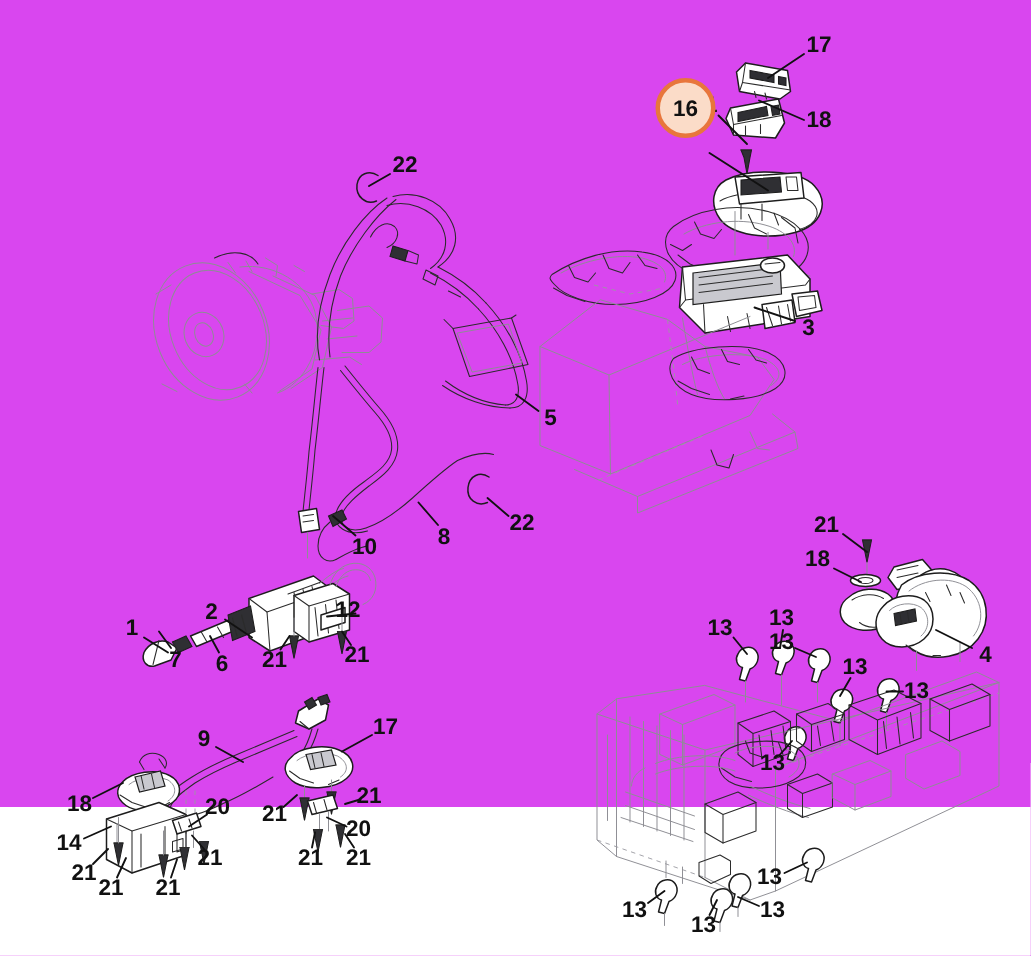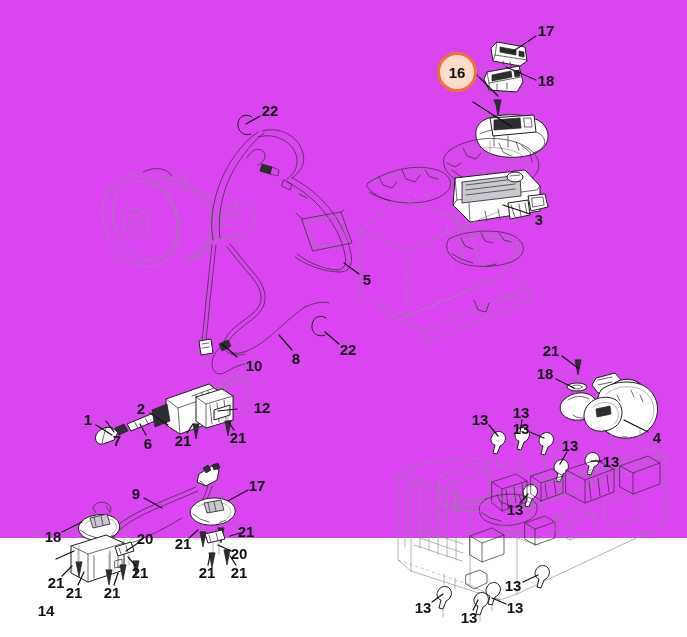--- a/index.html
+++ b/index.html
@@ -499,41 +499,41 @@
 
   <div id="labels">
       <div class="lbl" style="left: 546px; top: 30px;">17</div>
       <div class="lbl" style="left: 546px; top: 80px;">18</div>
       <div class="lbl" style="left: 470px; top: 70px;">21</div>
       <div class="lbl" style="left: 270px; top: 110px;">22</div>
       <div class="lbl" style="left: 539px; top: 219px;">3</div>
       <div class="lbl" style="left: 367px; top: 279px;">5</div>
       <div class="lbl" style="left: 348px; top: 349px;">22</div>
       <div class="lbl" style="left: 296px; top: 358px;">8</div>
-      <div class="lbl" style="left: 254px; top: 365px;">10</div>
+      <div class="lbl" style="left: 243px; top: 365px;">10</div>
       <div class="lbl" style="left: 551px; top: 350px;">21</div>
       <div class="lbl" style="left: 545px; top: 373px;">18</div>
       <div class="lbl" style="left: 657px; top: 437px;">4</div>
       <div class="lbl" style="left: 141px; top: 408px;">2</div>
-      <div class="lbl" style="left: 262px; top: 407px; text-align: right;">12</div>
+      <div class="lbl" style="left: 232px; top: 407px; text-align: right;">12</div>
       <div class="lbl" style="left: 88px; top: 419px;">1</div>
       <div class="lbl" style="left: 148px; top: 443px;">6</div>
       <div class="lbl" style="left: 117px; top: 440px;">7</div>
       <div class="lbl" style="left: 183px; top: 440px;">21</div>
       <div class="lbl" style="left: 238px; top: 437px;">21</div>
       <div class="lbl" style="left: 480px; top: 419px;">13</div>
       <div class="lbl" style="left: 521px; top: 412px;">13</div>
       <div class="lbl" style="left: 521px; top: 428px;">13</div>
       <div class="lbl" style="left: 570px; top: 445px;">13</div>
       <div class="lbl" style="left: 611px; top: 461px;">13</div>
       <div class="lbl" style="left: 515px; top: 509px;">13</div>
       <div class="lbl" style="left: 136px; top: 493px;">9</div>
       <div class="lbl" style="left: 257px; top: 485px;">17</div>
       <div class="lbl" style="left: 53px; top: 536px;">18</div>
-      <div class="lbl" style="left: 46px; top: 562px; margin-top: 48px;">14</div>
+      <div class="lbl" style="left: 46px; top: 562px;">14</div>
       <div class="lbl" style="left: 145px; top: 538px;">20</div>
       <div class="lbl" style="left: 239px; top: 553px;">20</div>
       <div class="lbl" style="left: 56px; top: 582px;">21</div>
       <div class="lbl" style="left: 74px; top: 592px;">21</div>
       <div class="lbl" style="left: 112px; top: 592px;">21</div>
       <div class="lbl" style="left: 140px; top: 572px;">21</div>
       <div class="lbl" style="left: 183px; top: 543px;">21</div>
       <div class="lbl" style="left: 246px; top: 531px;">21</div>
       <div class="lbl" style="left: 207px; top: 572px;">21</div>
       <div class="lbl" style="left: 239px; top: 572px;">21</div>

